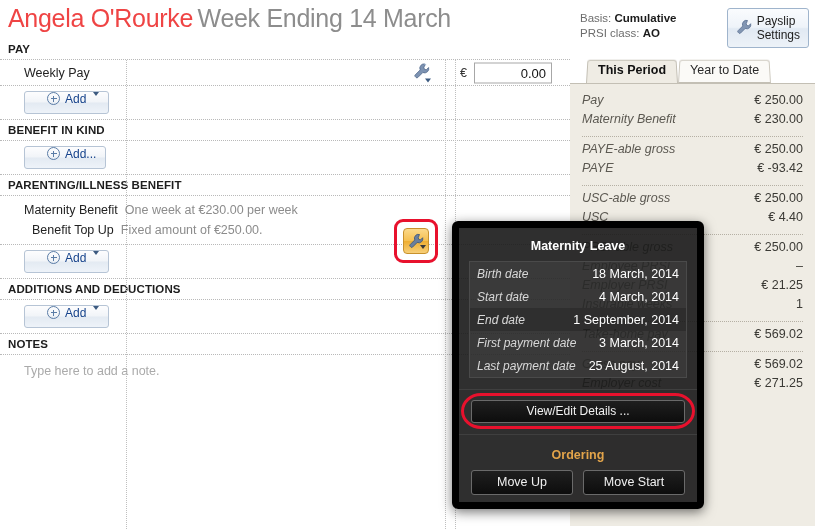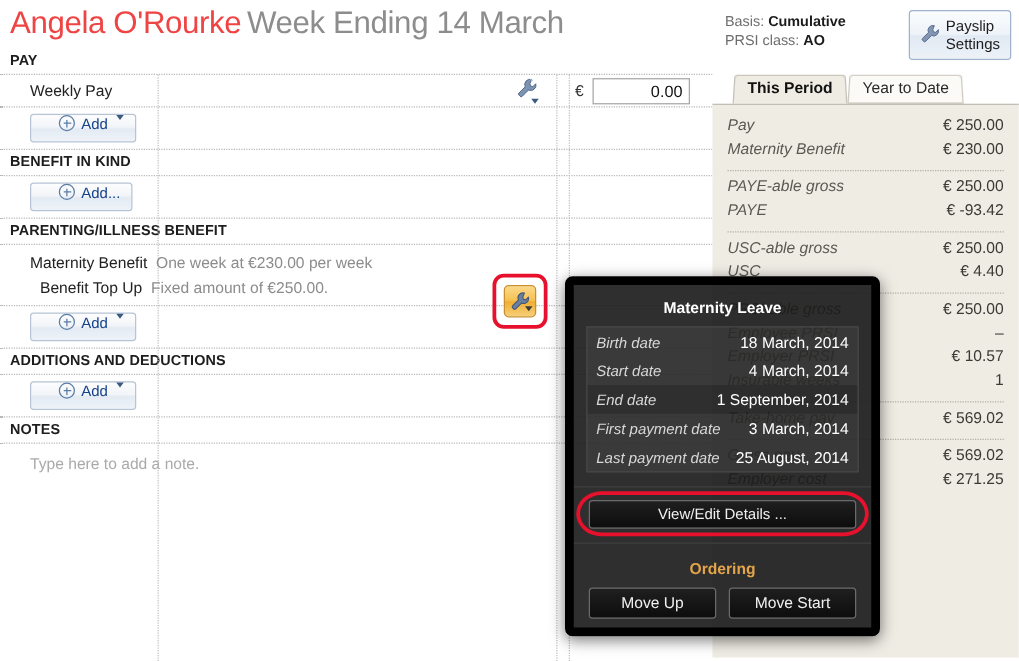--- a/index.html
+++ b/index.html
@@ -365,21 +365,21 @@
         <div class="sum-row">
           <span class="sum-lbl">PRSI-able gross</span>
           <span class="sum-val">€ 250.00</span>
         </div>
         <div class="sum-row">
           <span class="sum-lbl">Employee PRSI</span>
           <span class="sum-val">–</span>
         </div>
         <div class="sum-row">
           <span class="sum-lbl">Employer PRSI</span>
-          <span class="sum-val">€ 10.57</span>
+          <span class="sum-val">€ 21.25</span>
         </div>
         <div class="sum-row">
           <span class="sum-lbl">Insurable weeks</span>
           <span class="sum-val">1</span>
         </div>
       </div>
       <div class="sum-div"></div>
 
       <div>
         <div class="sum-row">

